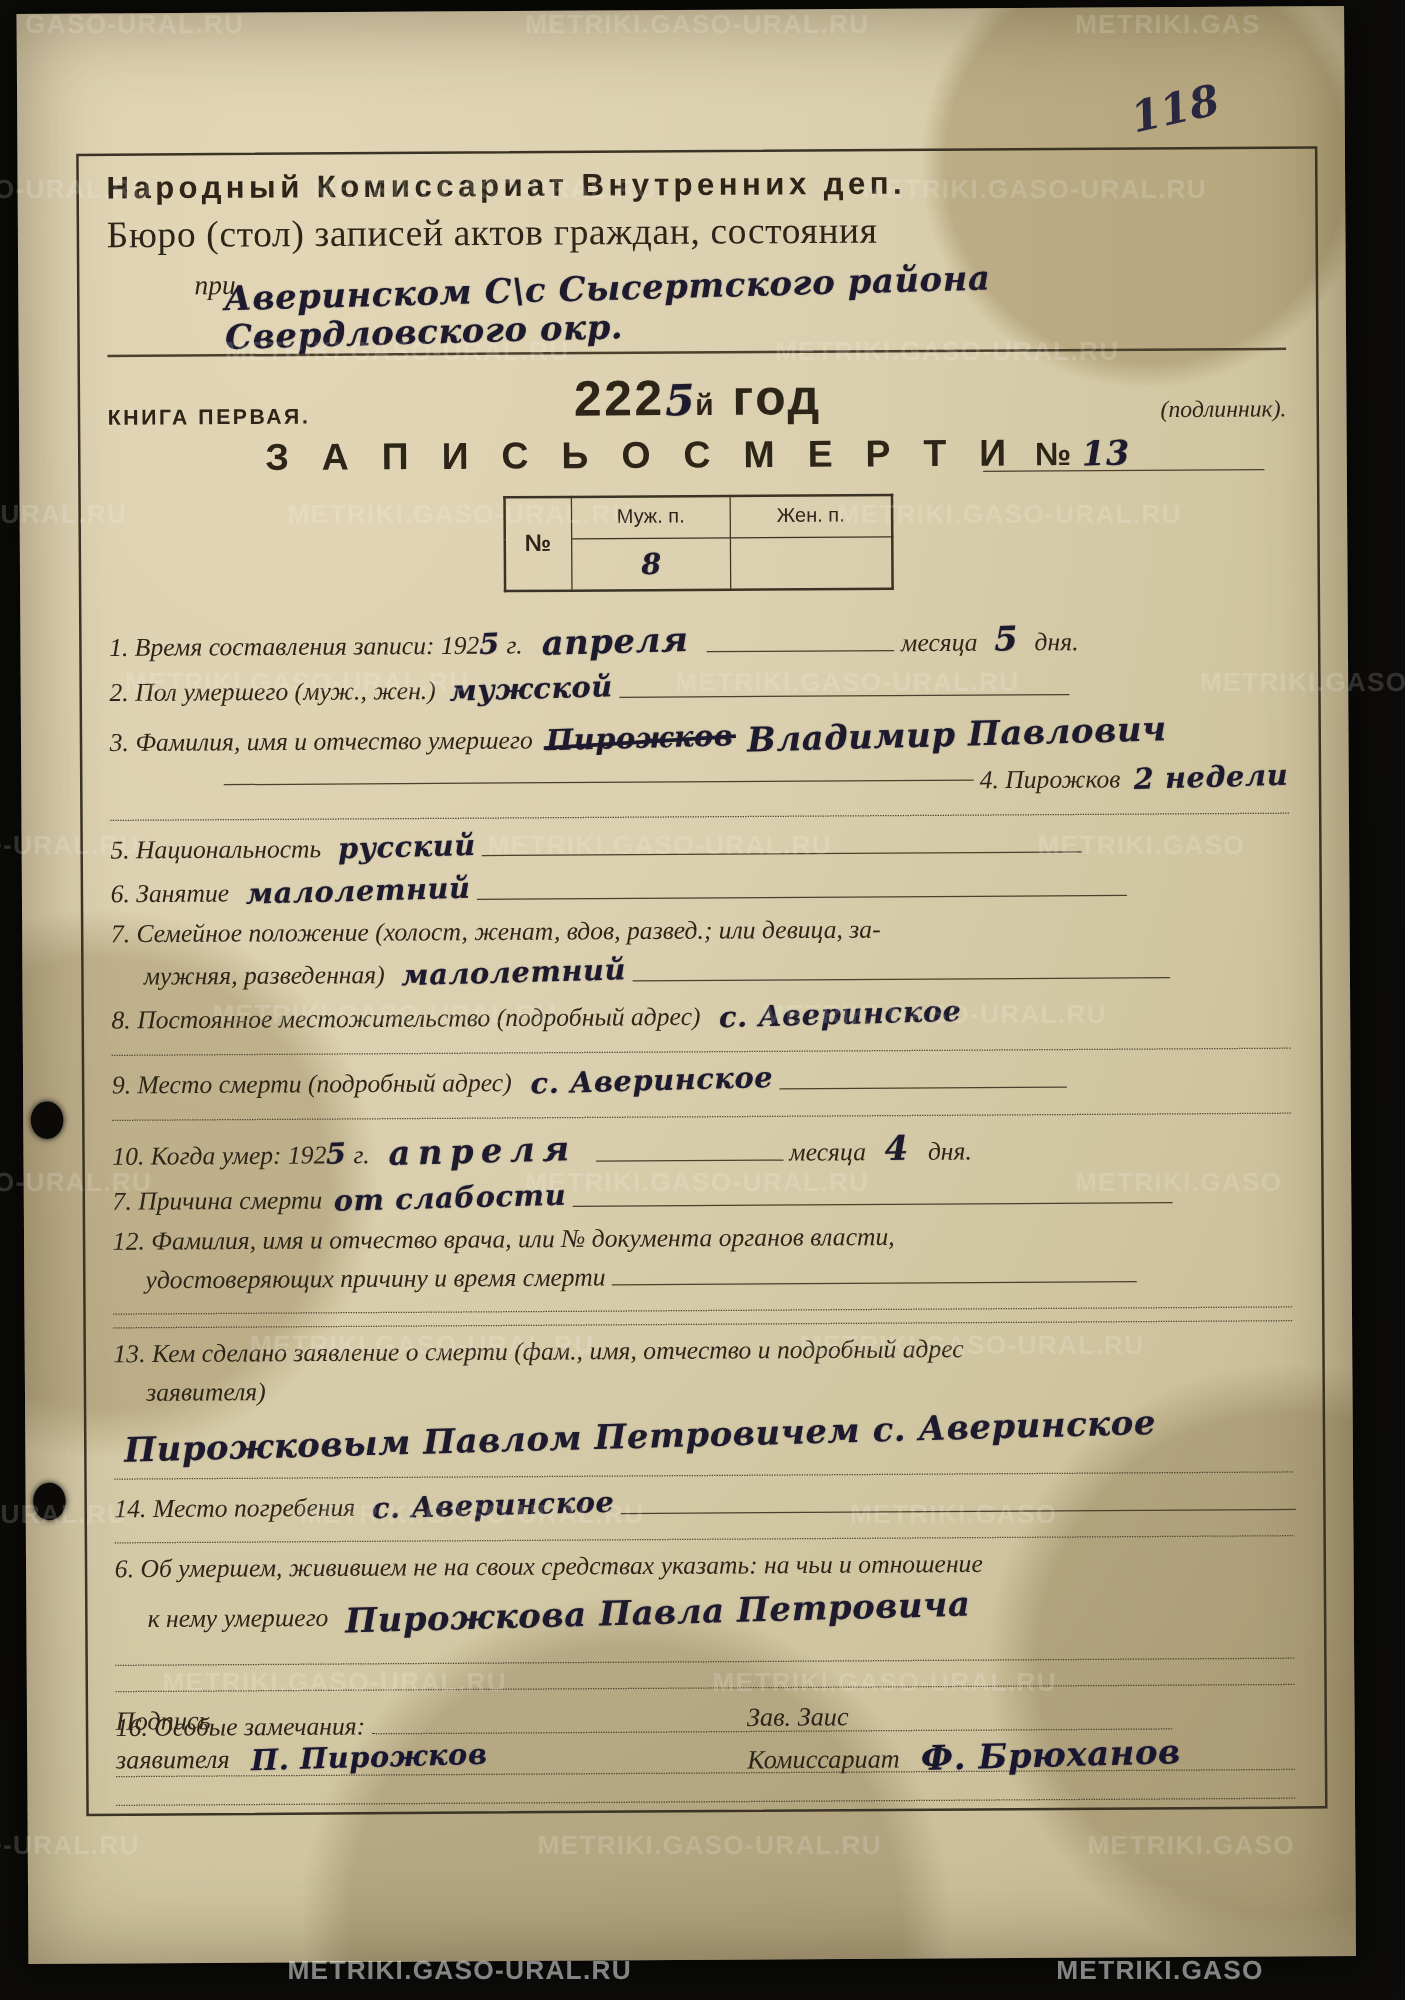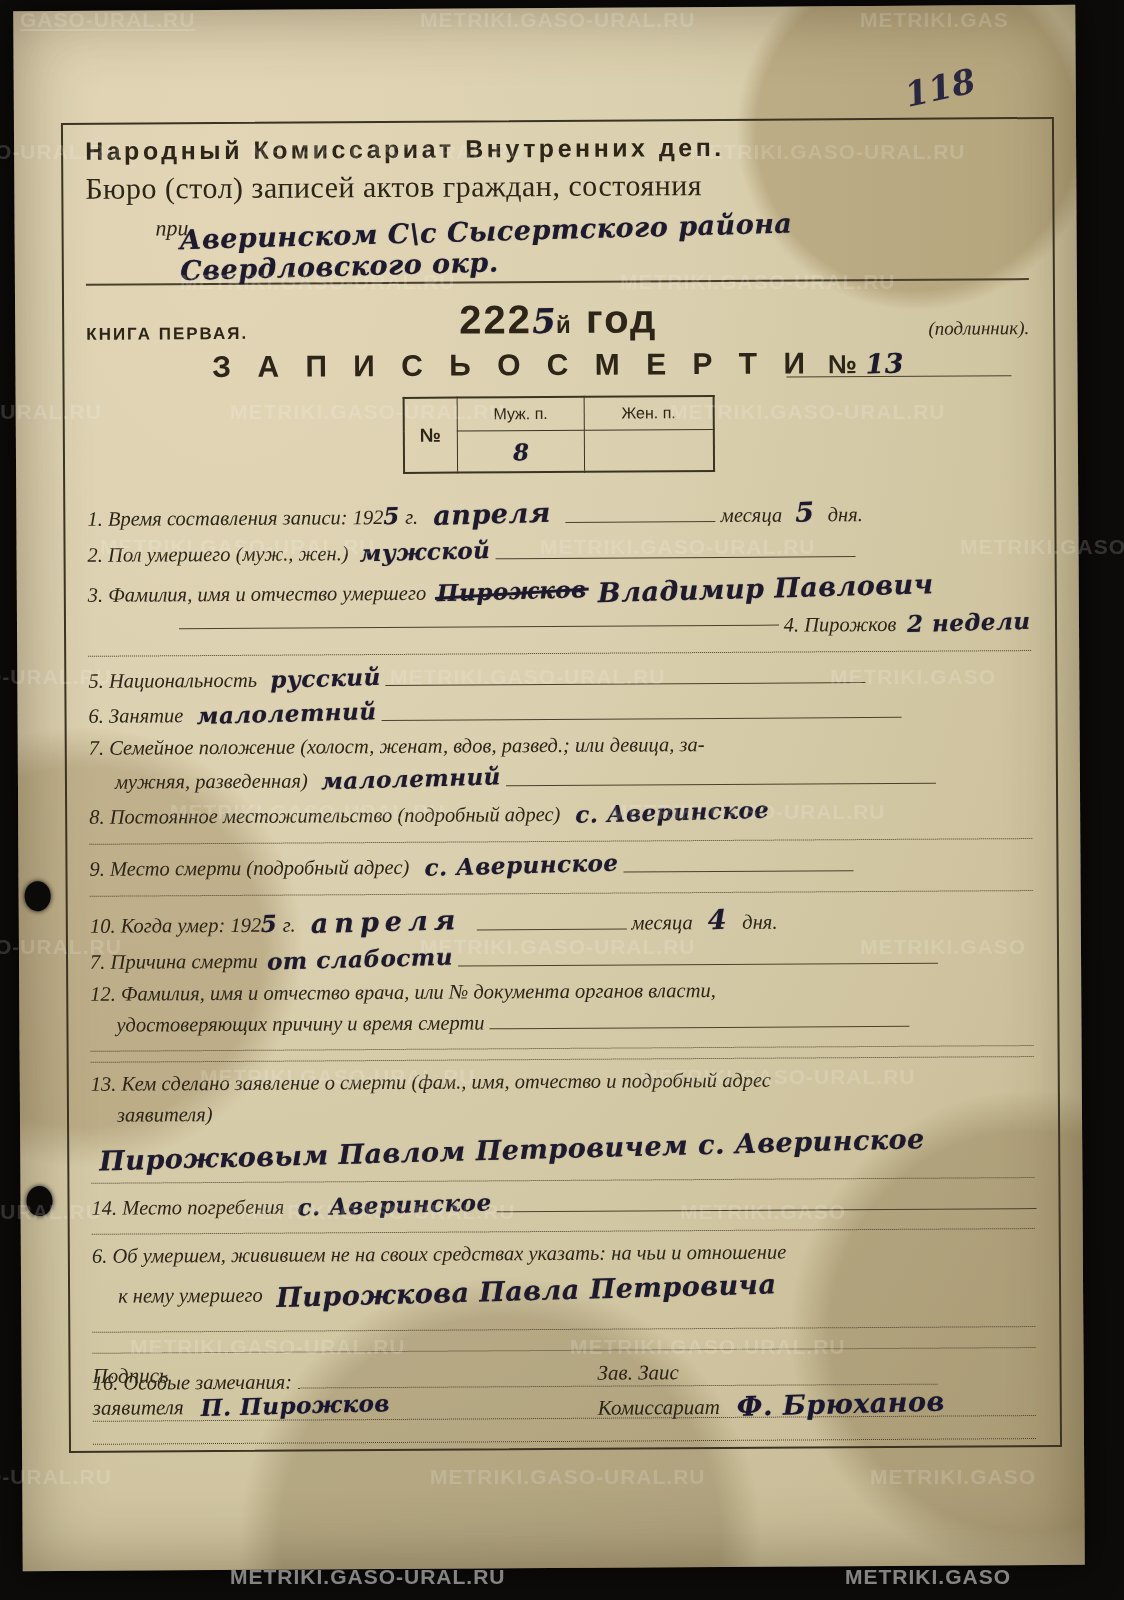--- a/index.html
+++ b/index.html
@@ -416,21 +416,21 @@
       </div>
     </div>
   </div>
 
   <div class="hole" style="top:870px;"></div>
   <div class="hole" style="top:1175px;"></div>
 
 </div>
 
 <div class="wm-layer">
-  <div class="wm" style="left:20px;top:8px;text-decoration:underline;">GASO-URAL.RU</div>
+  <div class="wm" style="left:20px;top:8px;">GASO-URAL.RU</div>
   <div class="wm" style="left:420px;top:8px;">METRIKI.GASO-URAL.RU</div>
   <div class="wm" style="left:860px;top:8px;">METRIKI.GAS</div>
 
   <div class="wm" style="left:-20px;top:140px;">SO-URAL.RU</div>
   <div class="wm" style="left:250px;top:140px;">METRIKI.GASO-URAL.RU</div>
   <div class="wm" style="left:690px;top:140px;">METRIKI.GASO-URAL.RU</div>
 
   <div class="wm" style="left:180px;top:270px;">METRIKI.GASO-URAL.RU</div>
   <div class="wm" style="left:620px;top:270px;">METRIKI.GASO-URAL.RU</div>
 

